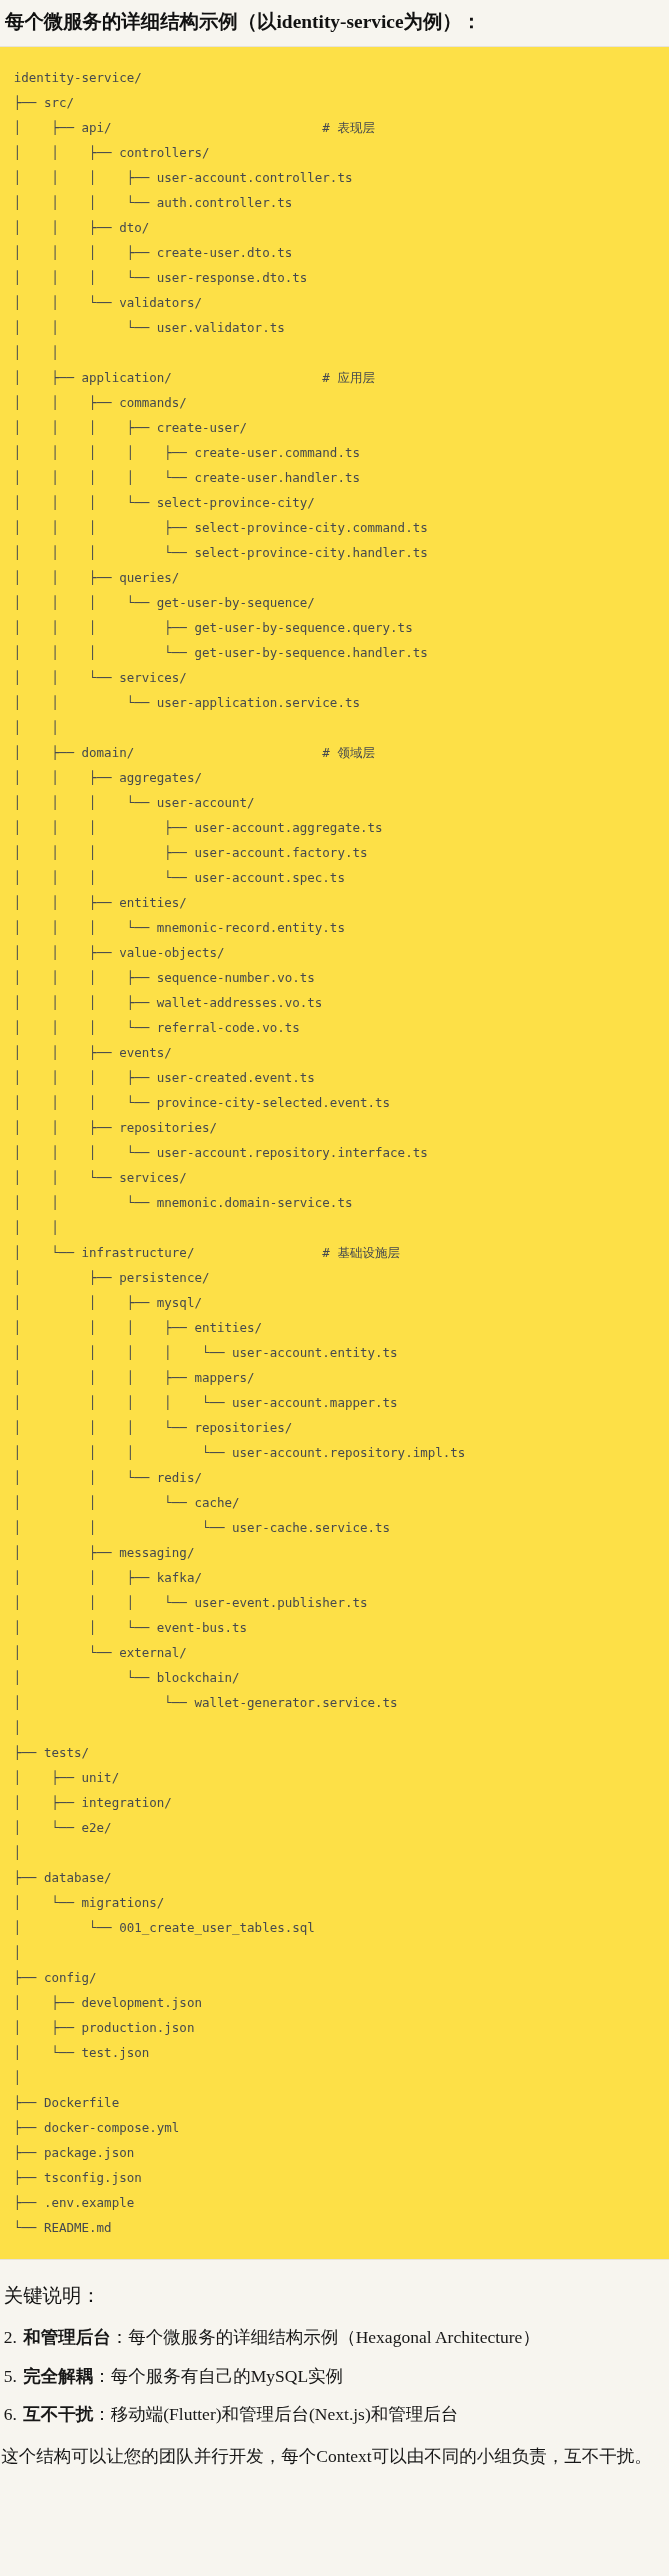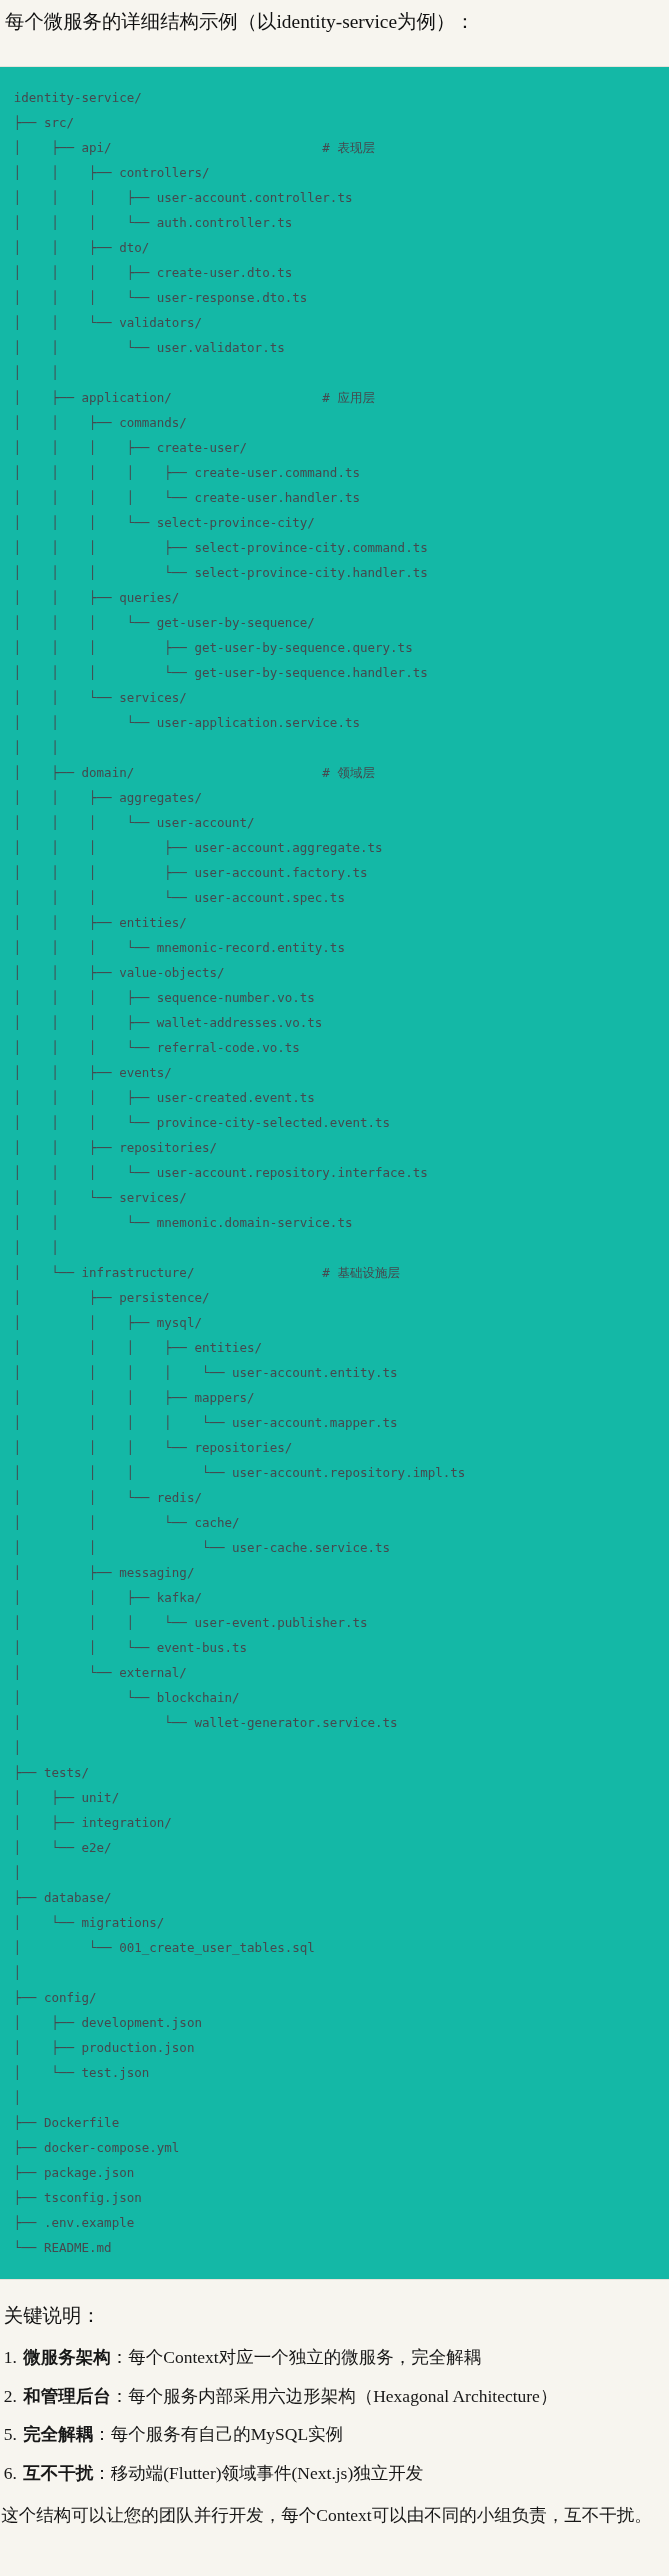--- a/index.html
+++ b/index.html
@@ -10,27 +10,27 @@
     width: 669px;
     height: 2576px;
     background: #f7f5ef;
     color: #171717;
     font-family: "Liberation Serif", serif;
     overflow: hidden;
   }
   .page-title {
     font-size: 19.4px;
     line-height: 27.5px;
-    font-weight: normal;
+    font-weight: bold;
     margin: 7.5px 0 0 5px;
     color: #111111;
   }
   .codeblock {
-    margin-top: 31px;
-    background: #14b8a6;
+    margin-top: 11px;
+    background: #fde047;
     border-top: 0.6px solid #e6e3da;
     border-bottom: 0.6px solid #e6e3da;
     width: 100%;
     box-sizing: border-box;
   }
   .tree {
     margin: 0;
     padding: 17.5px 11.3px 19px 13.8px;
     font-family: "DejaVu Sans Mono", monospace;
     font-size: 12.5px;
@@ -161,22 +161,21 @@
 ├── docker-compose.yml
 ├── package.json
 ├── tsconfig.json
 ├── .env.example
 └── README.md</pre>
   </div>
 
   <h2 class="notes-heading">关键说明：</h2>
 
   <ol class="notes-list" id="notes-list">
-      <li class="note-item"><span class="note-number">1.</span><strong class="note-label">微服务架构</strong><span class="note-text">：每个Context对应一个独立的微服务，完全解耦</span></li>
-      <li class="note-item"><span class="note-number">2.</span><strong class="note-label">和管理后台</strong><span class="note-text">：每个服务内部采用六边形架构（Hexagonal Architecture）</span></li>
+      <li class="note-item"><span class="note-number">2.</span><strong class="note-label">和管理后台</strong><span class="note-text">：每个微服务的详细结构示例（Hexagonal Architecture）</span></li>
       <li class="note-item"><span class="note-number">5.</span><strong class="note-label">完全解耦</strong><span class="note-text">：每个服务有自己的MySQL实例</span></li>
-      <li class="note-item"><span class="note-number">6.</span><strong class="note-label">互不干扰</strong><span class="note-text">：移动端(Flutter)领域事件(Next.js)独立开发</span></li>
+      <li class="note-item"><span class="note-number">6.</span><strong class="note-label">互不干扰</strong><span class="note-text">：移动端(Flutter)和管理后台(Next.js)和管理后台</span></li>
     </ol>
 
   <p class="footer-paragraph">这个结构可以让您的团队并行开发，每个Context可以由不同的小组负责，互不干扰。</p>
 
 </div>
 
 
 </body></html>

